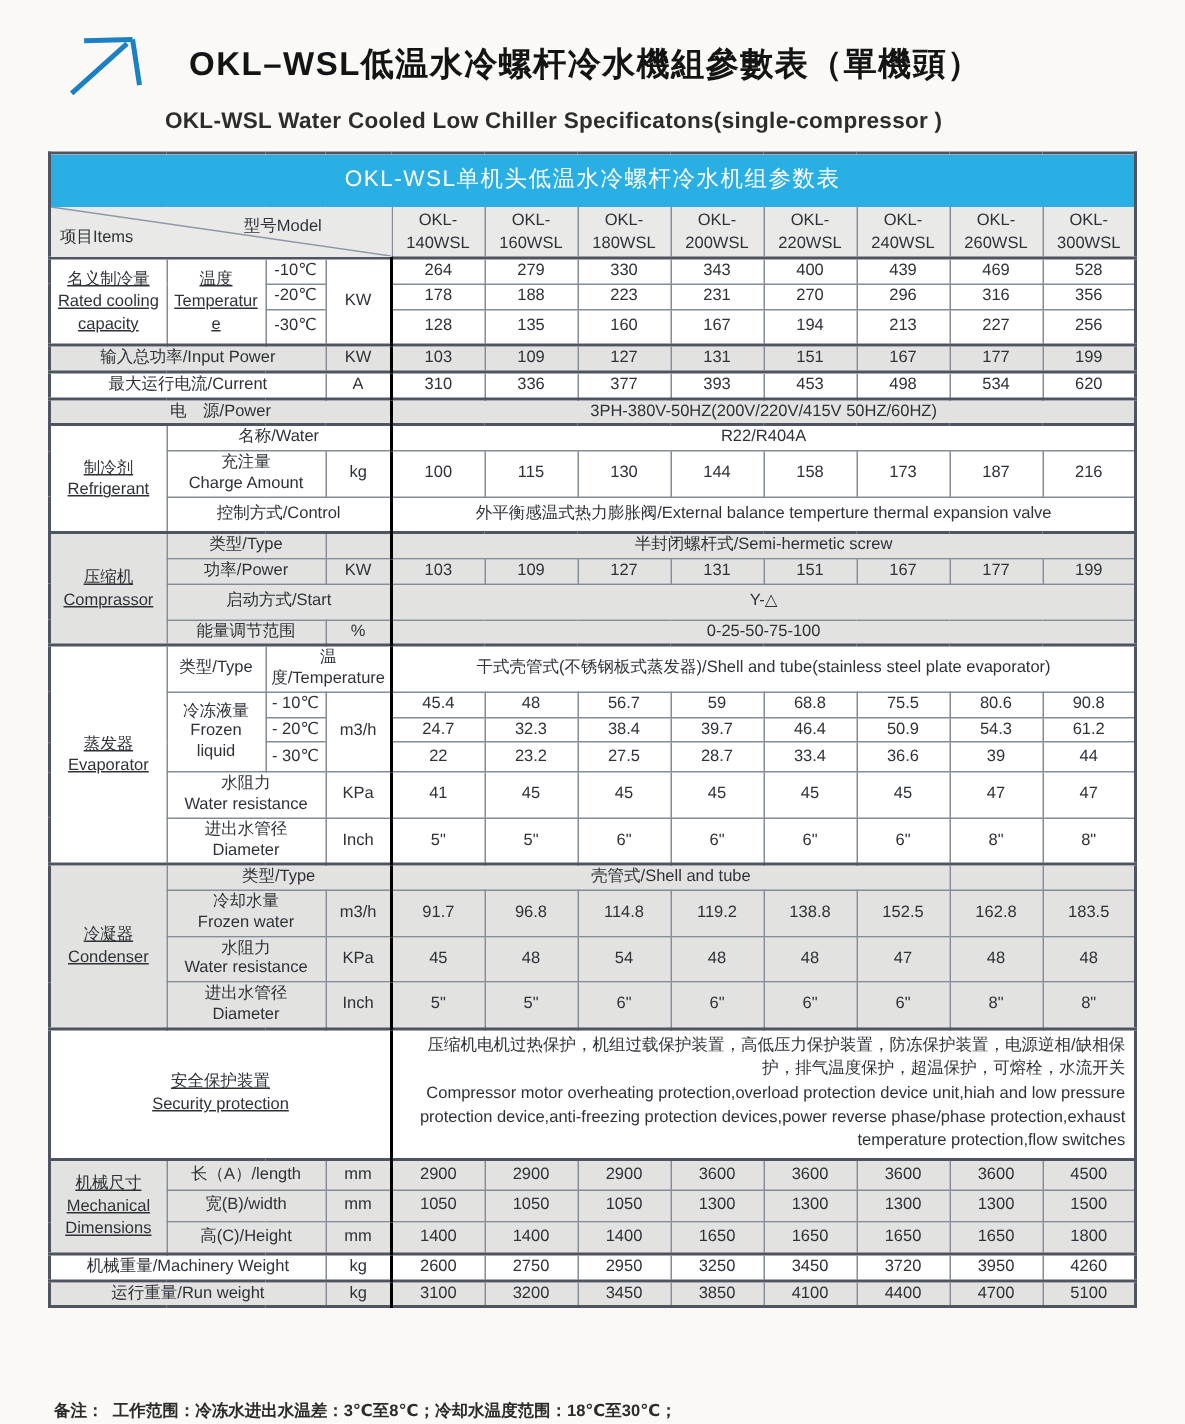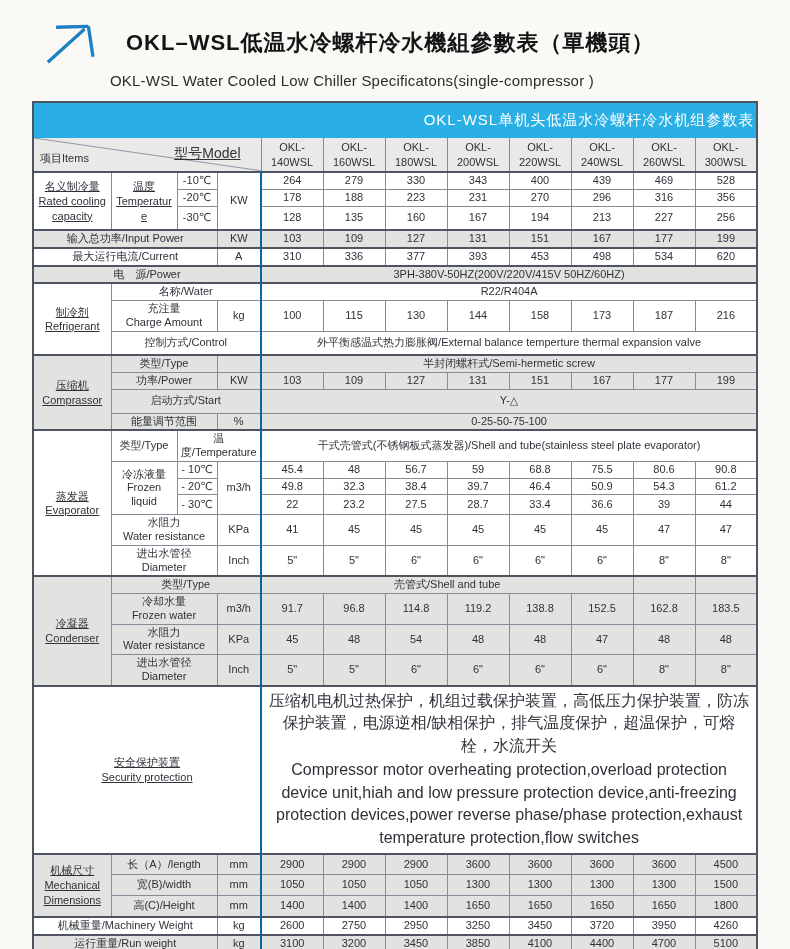--- a/index.html
+++ b/index.html
@@ -9,55 +9,55 @@
     font-family:"Liberation Sans","DejaVu Sans",sans-serif;
     color:#333;
     overflow:hidden;
   }
   .page{width:790px;height:949px;box-sizing:border-box;position:relative;padding-top:8px;}
 
   
   .doc-header{display:flex;align-items:flex-start;gap:14px;padding:6px 20px 4px 42px;}
   .logo{flex:0 0 auto;margin-top:4px;}
   .titles h1{margin:16px;font-size:22px;font-weight:bold;color:#141414;letter-spacing:1px;line-height:1.2;}
-  .titles h2{margin:2px 0 0;font-size:15px;font-weight:normal;color:#2d2d2d;letter-spacing:.2px;}
+  .titles h2{margin:2px 0 0;font-size:15px;font-weight:bold;color:#2d2d2d;letter-spacing:.2px;}
 
   
   table.spec{
     border-collapse:collapse;table-layout:fixed;
     width:726px;margin:8px 0 0 32px;
     border:2px solid #4f5560;
     background:#fff;
   }
   td{
     border:1px solid #848c98;
     font-size:11px;line-height:1.25;
     text-align:center;vertical-align:middle;
     padding:1px 2px;color:#2e3238;
     overflow:hidden;word-wrap:break-word;
   }
   tr.w > td{background:#ffffff;}
   tr.g > td{background:#e2e3e1;}
   tr.sec > td{border-top:2px solid #4f5560;}
-  td.cut{border-right:2px solid #0369a1;}
+  td.cut{border-right:2px solid #000000;}
 
   td.cyan{
     background:#2aafe5;color:#fff;
     font-size:15px;letter-spacing:1px;font-weight:normal;
-    border:1px solid #2aafe5;height:32px;text-align:right;
+    border:1px solid #2aafe5;height:32px;
   }
   tr.head > td{background:#e9eae8;}
   td.corner{position:relative;}
   .diag{position:absolute;left:0;top:0;width:100%;height:100%;}
   .corner .items{position:absolute;left:6px;bottom:5px;font-size:11px;}
-  .corner .model{position:absolute;right:20px;top:7px;font-size:14px;text-decoration:underline;}
+  .corner .model{position:absolute;right:46px;top:7px;font-size:11px;}
   td.mh{font-size:11px;line-height:1.3;padding:2px 6px;}
 
   td.seclbl div{line-height:1.35;text-decoration:underline;}
-  td.txtL{text-align:center;padding:3px 6px;line-height:1.42;font-size:16px;}
+  td.txtL{text-align:right;padding:3px 6px;line-height:1.42;font-size:11px;}
   td.txtL .zh{margin-bottom:1px;}
 
   
   .notes{margin:13px 0 0 36px;font-size:11px;color:#2c2c2c;white-space:pre-wrap;}
   .notes .zh div{line-height:1.6;font-weight:bold;}
 </style>
 </head>
 <body>
 
 <div class="page">
@@ -275,21 +275,21 @@
           <td>56.7</td>
           <td>59</td>
           <td>68.8</td>
           <td>75.5</td>
           <td>80.6</td>
           <td>90.8</td>
         </tr>
     <tr class="w" style="height:16px">
       <td>- 20℃</td>
 
-    <td>49.8</td>
+    <td>24.7</td>
           <td>32.3</td>
           <td>38.4</td>
           <td>39.7</td>
           <td>46.4</td>
           <td>50.9</td>
           <td>54.3</td>
           <td>61.2</td>
         </tr>
     <tr class="w" style="height:20px">
       <td>- 30℃</td>

